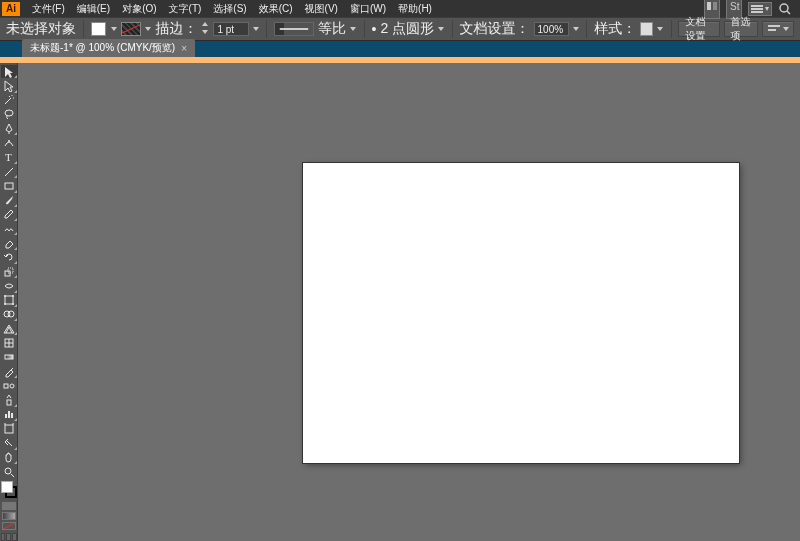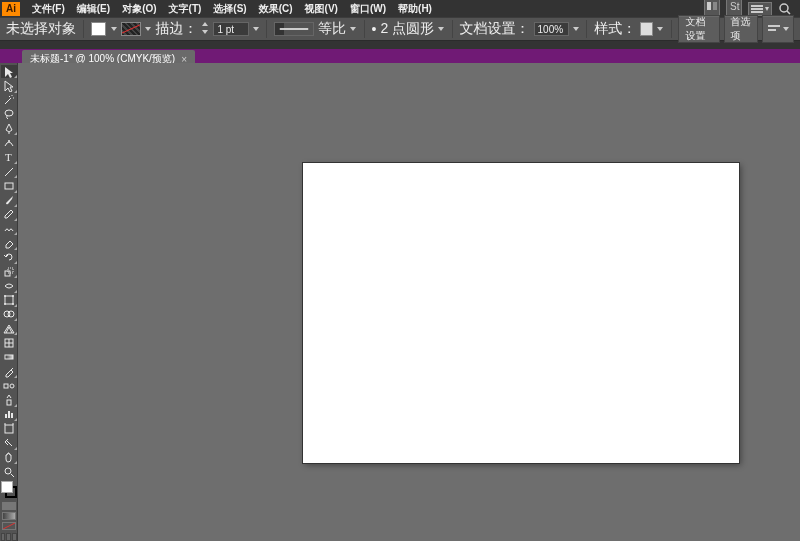--- a/index.html
+++ b/index.html
@@ -2,42 +2,42 @@
 <html><head>
 <meta charset="utf-8">
 <style>
   * { box-sizing: border-box; margin: 0; padding: 0; user-select: none; }
   html, body { width: 800px; height: 541px; overflow: hidden; }
   body { background: #333333; font-family: "Microsoft YaHei", Arial, sans-serif; color: #ddd; font-size: 10px; }
 
   
   .menubar { height: 17px; background: #333333; display: flex; align-items: center; padding-left: 2px; }
   .app-logo { width: 18px; height: 14px; background: #ff8a00; color: #3a1a00; font-weight: bold; font-size: 10px; display: flex; align-items: center; justify-content: center; border-radius: 0; margin-right: 6px; }
-  .menubar-item { color: #eee; padding: 0 6px; cursor: default; font-weight: bold; }
+  .menubar-item { color: #eee; padding: 0 6px; cursor: default; }
 
   .menubar-right { margin-left: auto; display: flex; align-items: center; gap: 6px; padding-right: 8px; }
   .ws-icon { width: 16px; height: 20px; background: #555; border: 1px solid #777; }
   .ws-dropdown { width: 24px; height: 14px; background: #555; border: 1px solid #777; display:flex; align-items:center; justify-content:center;}
   .menubar-right svg { display:block; }
 
   
   .optionsbar { height: 24px; background: #535353; display: flex; align-items: center; padding: 0 6px; gap: 4px; border-top:1px solid #3c3c3c; border-bottom:1px solid #2b2b2b;}
   .opt-label { color: #eee; font-size: 14px; white-space: nowrap; text-align: center; }
   .swatch-fill { width: 22px; height: 14px; background: #fff; border: 1px solid #888; }
   .opt-drop { width: 10px; height: 14px; display: flex; align-items: center; justify-content: center; }
   .stroke-swatch { width: 28px; height: 14px; background: repeating-linear-gradient(45deg, #222 0 2px, #444 2px 4px); border: 1px solid #888; position: relative; }
   .none-slash { position:absolute; left:0; top:0; width:100%; height:100%; }
   .opt-input { height: 14px; background: #3b3b3b; border: 1px solid #666; color: #eee; font-size: 10px; padding: 0 3px; display:flex; align-items:center; }
   .opt-input.narrow { width: 48px; }
   .sep { width: 1px; height: 18px; background: #444; margin: 0 3px; }
-  .opt-btn { height: 28px; background: #5d5d5d; border: 1px solid #444; color: #eee; font-size: 10px; padding: 0 6px; display:flex; align-items:center; box-shadow: inset 0 1px 0 rgba(255,255,255,0.08);}
+  .opt-btn { height: 16px; background: #5d5d5d; border: 1px solid #444; color: #eee; font-size: 10px; padding: 0 6px; display:flex; align-items:center; box-shadow: inset 0 1px 0 rgba(255,255,255,0.08);}
   .chev { margin-left: 2px; }
 
   
-  .tabbar { height: 22px; background: #701a75; display: flex; align-items: flex-end; padding-left: 22px; border-bottom:3px solid #fdba74;margin-top:8px;}
+  .tabbar { height: 22px; background: #0c4a6e; display: flex; align-items: flex-end; padding-left: 22px; border-bottom:6px solid #fdba74;}
   .tab { height: 18px; background: #6a6a6a; color: #fff; font-size: 10px; padding: 0 8px; display: flex; align-items:center; gap:6px; border-top-left-radius: 2px; border-top-right-radius: 2px;}
   .tab-close { color:#ccc; }
 
   
   .workarea { position: absolute; left: 0; top: 63px; right: 0; bottom: 0; display: flex; }
   .toolbar { width: 18px; background: #535353; display: flex; flex-direction: column; align-items: center; padding-top: 2px; gap: 1px; border-right:1px solid #3a3a3a;}
   .tool { width: 16px; height: 16px; display: flex; align-items: center; justify-content: center; color: #e4e4e4; cursor: default; position:relative;}
   .tool.selected { background: #3c3c3c; }
   .tool svg { display: block; }
   .tool .corner-tri { position:absolute; right:0; bottom:0; width:0; height:0; border-right:3px solid #aaa; border-top:3px solid transparent;}

